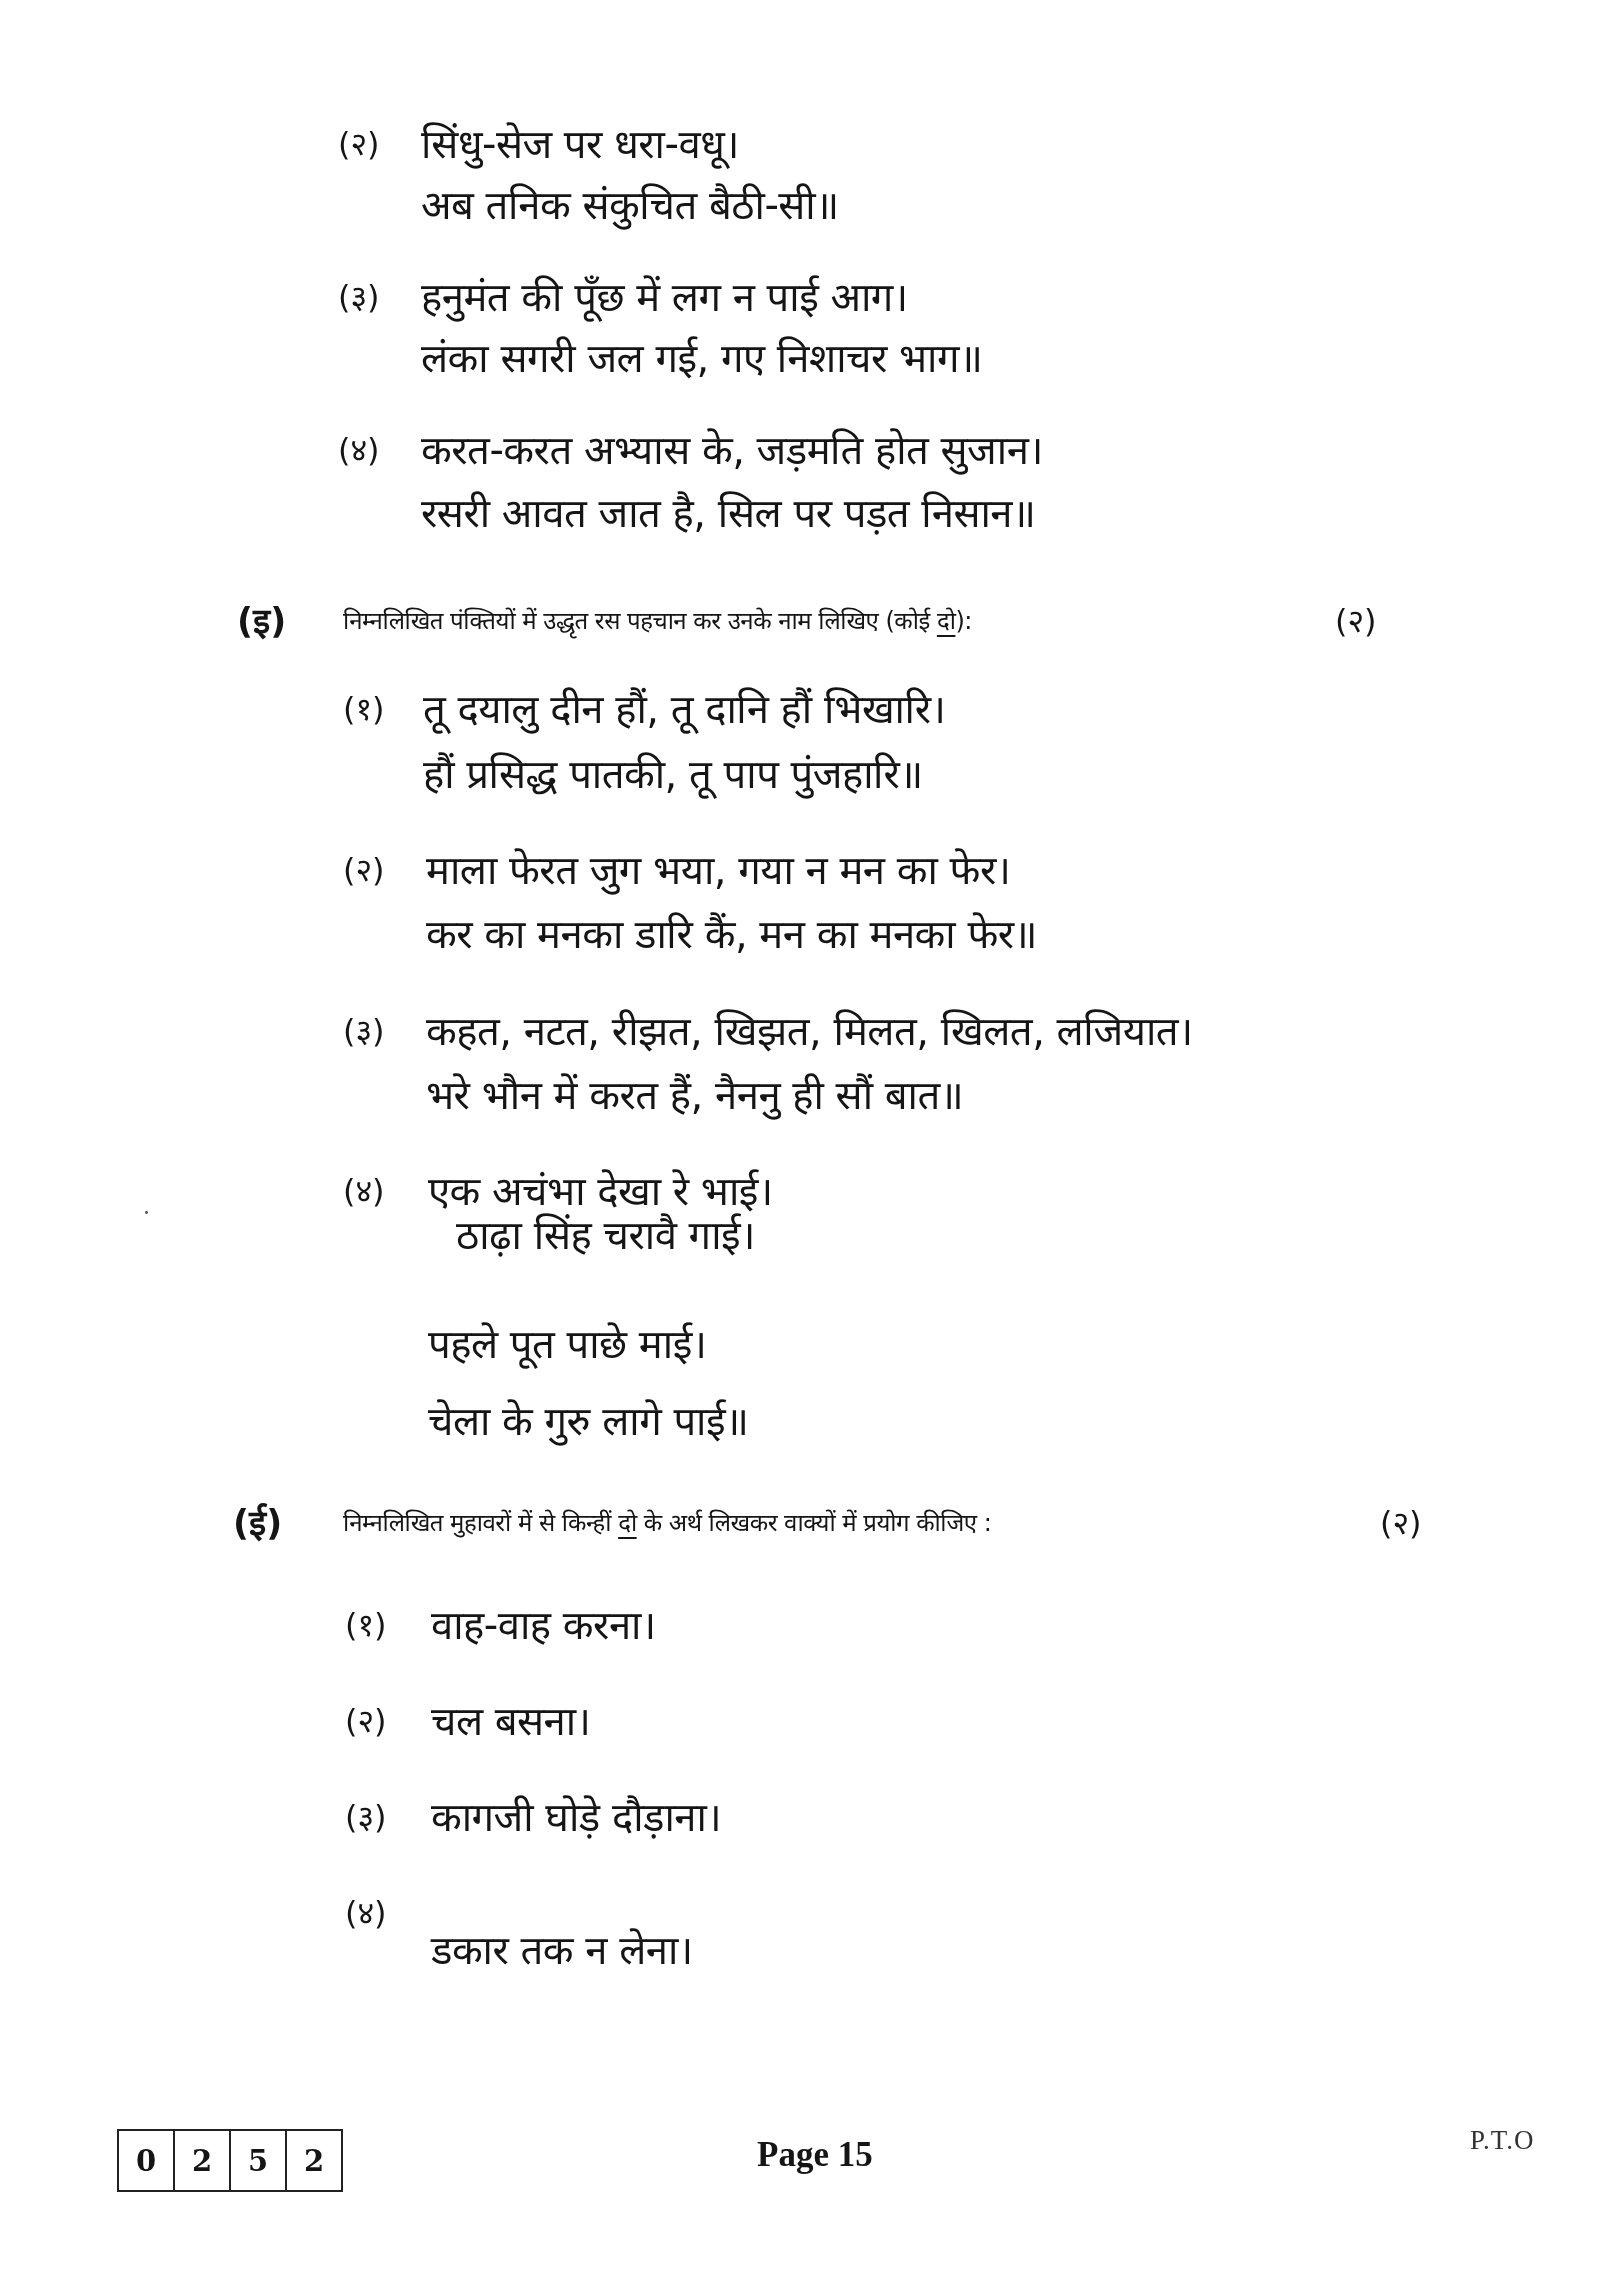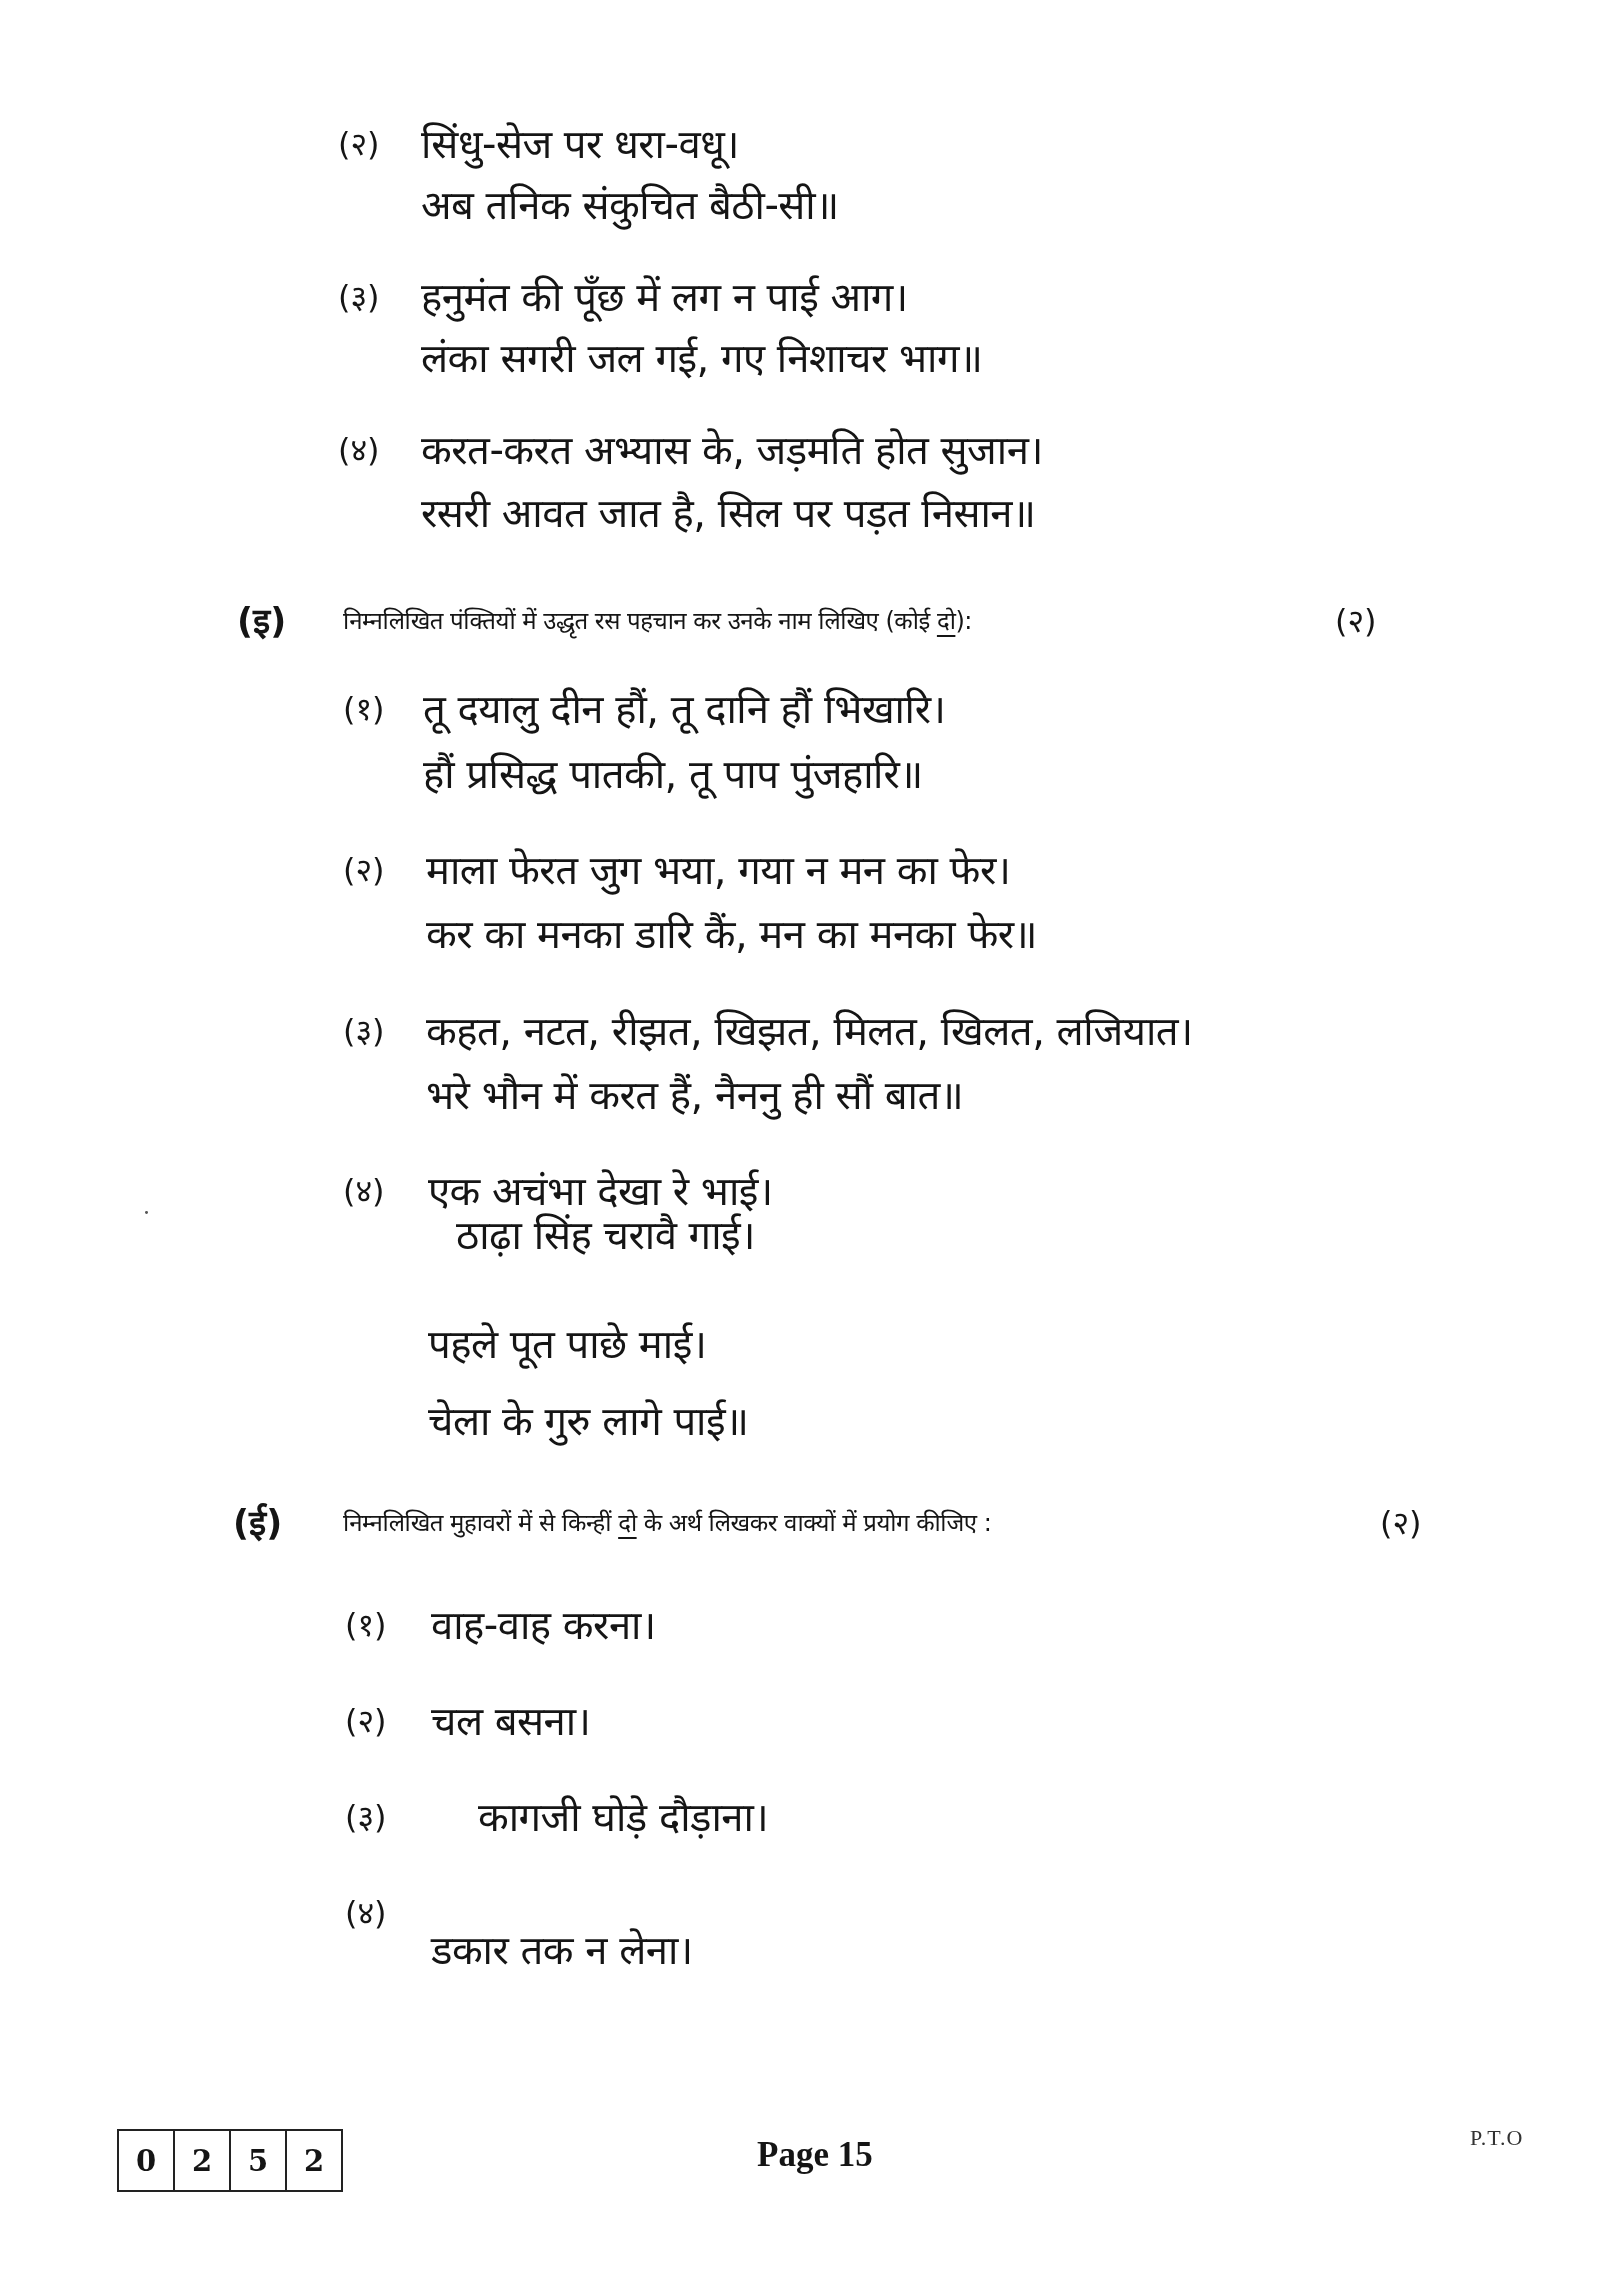--- a/index.html
+++ b/index.html
@@ -81,21 +81,21 @@
       top: 2135px;
       font-family: "Liberation Serif", "DejaVu Serif", serif;
       font-weight: bold;
       font-size: 35px;
     }
     .pto {
       position: absolute;
       left: 1470px;
       top: 2125px;
       font-family: "Liberation Serif", "DejaVu Serif", serif;
-      font-size: 22px;
+      font-size: 27px;
       color: #333;
       letter-spacing: 1px;
     }
     .speck {
       position: absolute;
       width: 2.9px; height: 2.9px;
       background: #555;
       border-radius: 50%;
     }
   </style>
@@ -147,21 +147,21 @@
     <span class="qtext" style="left:343px;top:1502px;"><span>निम्नलिखित मुहावरों में से किन्हीं </span><span class="ul">दो</span><span> के अर्थ लिखकर वाक्यों में प्रयोग कीजिए :</span></span>
     <span class="marks" style="left:1380px;top:1502px;">(२)</span>
 
     <span class="num" style="left:345px;top:1604px;">(१)</span>
     <span class="line" style="left:431px;top:1604px;">वाह-वाह करना।</span>
 
     <span class="num" style="left:345px;top:1700px;">(२)</span>
     <span class="line" style="left:431px;top:1700px;">चल बसना।</span>
 
     <span class="num" style="left:345px;top:1796px;">(३)</span>
-    <span class="line" style="left:431px;top:1796px;margin-left:47px;">कागजी घोड़े दौड़ाना।</span>
+    <span class="line" style="left:431px;top:1796px;">कागजी घोड़े दौड़ाना।</span>
 
     <span class="num" style="left:345px;top:1892px;">(४)</span>
     <span class="line" style="left:431px;top:1892px;margin-top:37px;">डकार तक न लेना।</span>
   </div>
 
   <span class="speck" style="left:145px;top:1211px;"></span>
 
   <div class="code-box">
     <div class="code-cell">0</div>
     <div class="code-cell">2</div>

